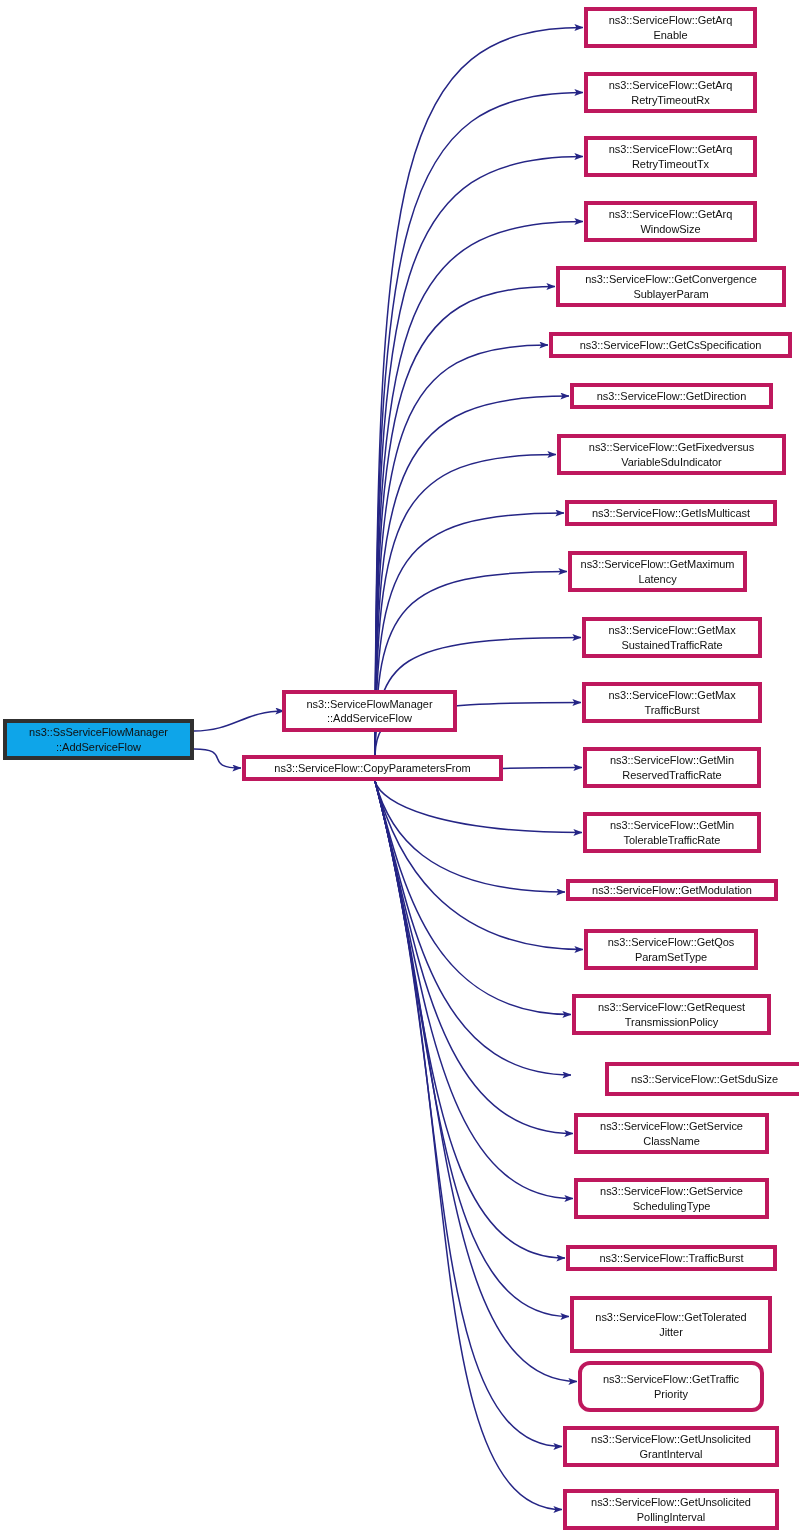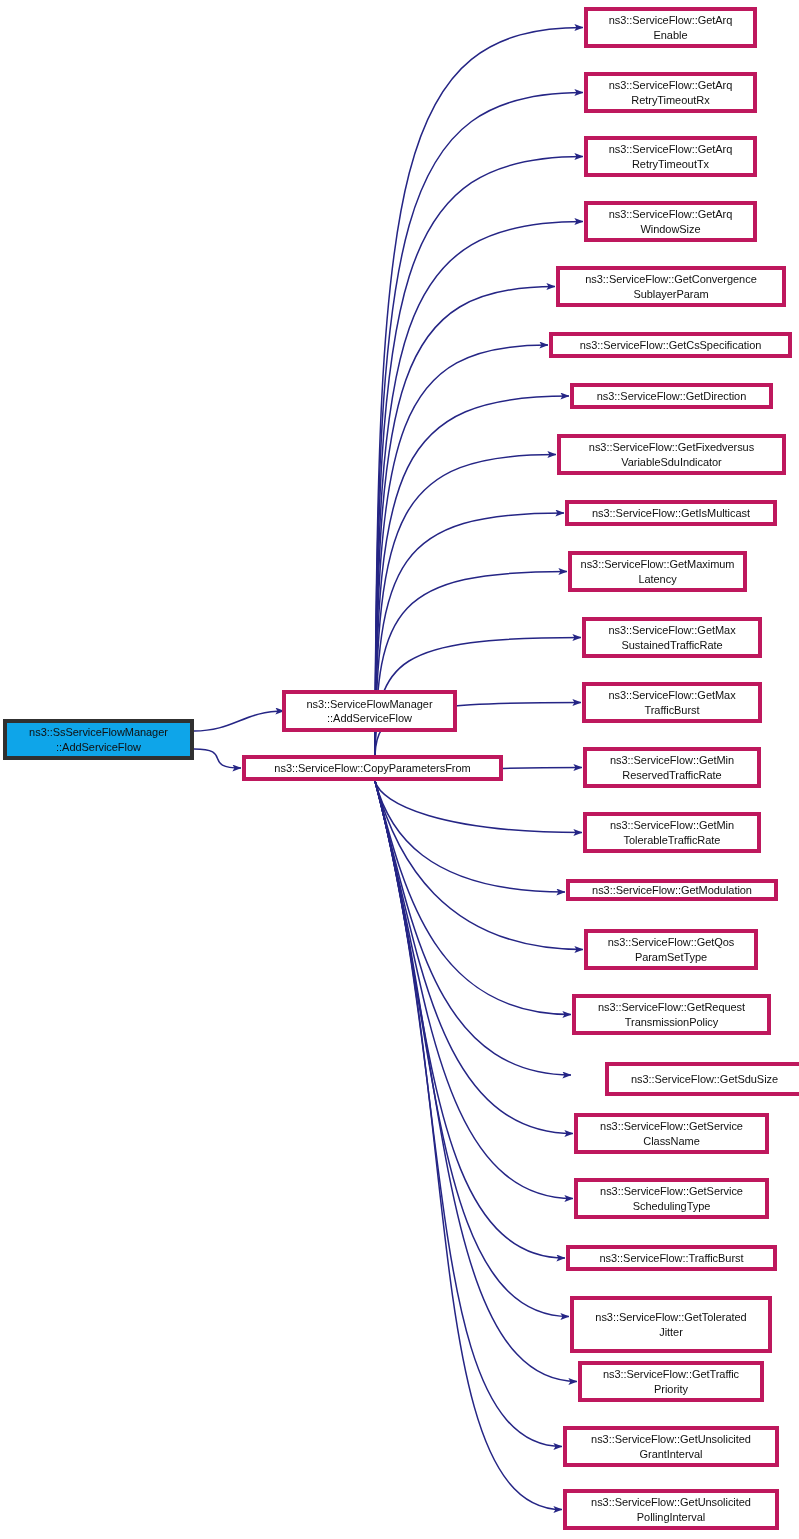--- a/index.html
+++ b/index.html
@@ -122,20 +122,20 @@
       <div class="node" style="left: 572px; top: 994px; width: 199px; height: 41px;">ns3::ServiceFlow::GetRequest
 TransmissionPolicy</div>
       <div class="node" style="left: 572px; top: 1062px; width: 199px; height: 34px; margin-left: 33px;">ns3::ServiceFlow::GetSduSize</div>
       <div class="node" style="left: 574px; top: 1113px; width: 195px; height: 41px;">ns3::ServiceFlow::GetService
 ClassName</div>
       <div class="node" style="left: 574px; top: 1178px; width: 195px; height: 41px;">ns3::ServiceFlow::GetService
 SchedulingType</div>
       <div class="node" style="left: 566px; top: 1245px; width: 211px; height: 26px;">ns3::ServiceFlow::TrafficBurst</div>
       <div class="node" style="left: 570px; top: 1296px; width: 202px; height: 57px;">ns3::ServiceFlow::GetTolerated
 Jitter</div>
-      <div class="node" style="left: 578px; top: 1361px; width: 186px; height: 41px;">ns3::ServiceFlow::GetTraffic
+      <div class="node" style="left: 578px; top: 1361px; width: 186px; height: 51px; border-radius: 12px;">ns3::ServiceFlow::GetTraffic
 Priority</div>
       <div class="node" style="left: 563px; top: 1426px; width: 216px; height: 41px;">ns3::ServiceFlow::GetUnsolicited
 GrantInterval</div>
       <div class="node" style="left: 563px; top: 1489px; width: 216px; height: 41px;">ns3::ServiceFlow::GetUnsolicited
 PollingInterval</div>
     </div>
 </div>
 
 </body></html>

